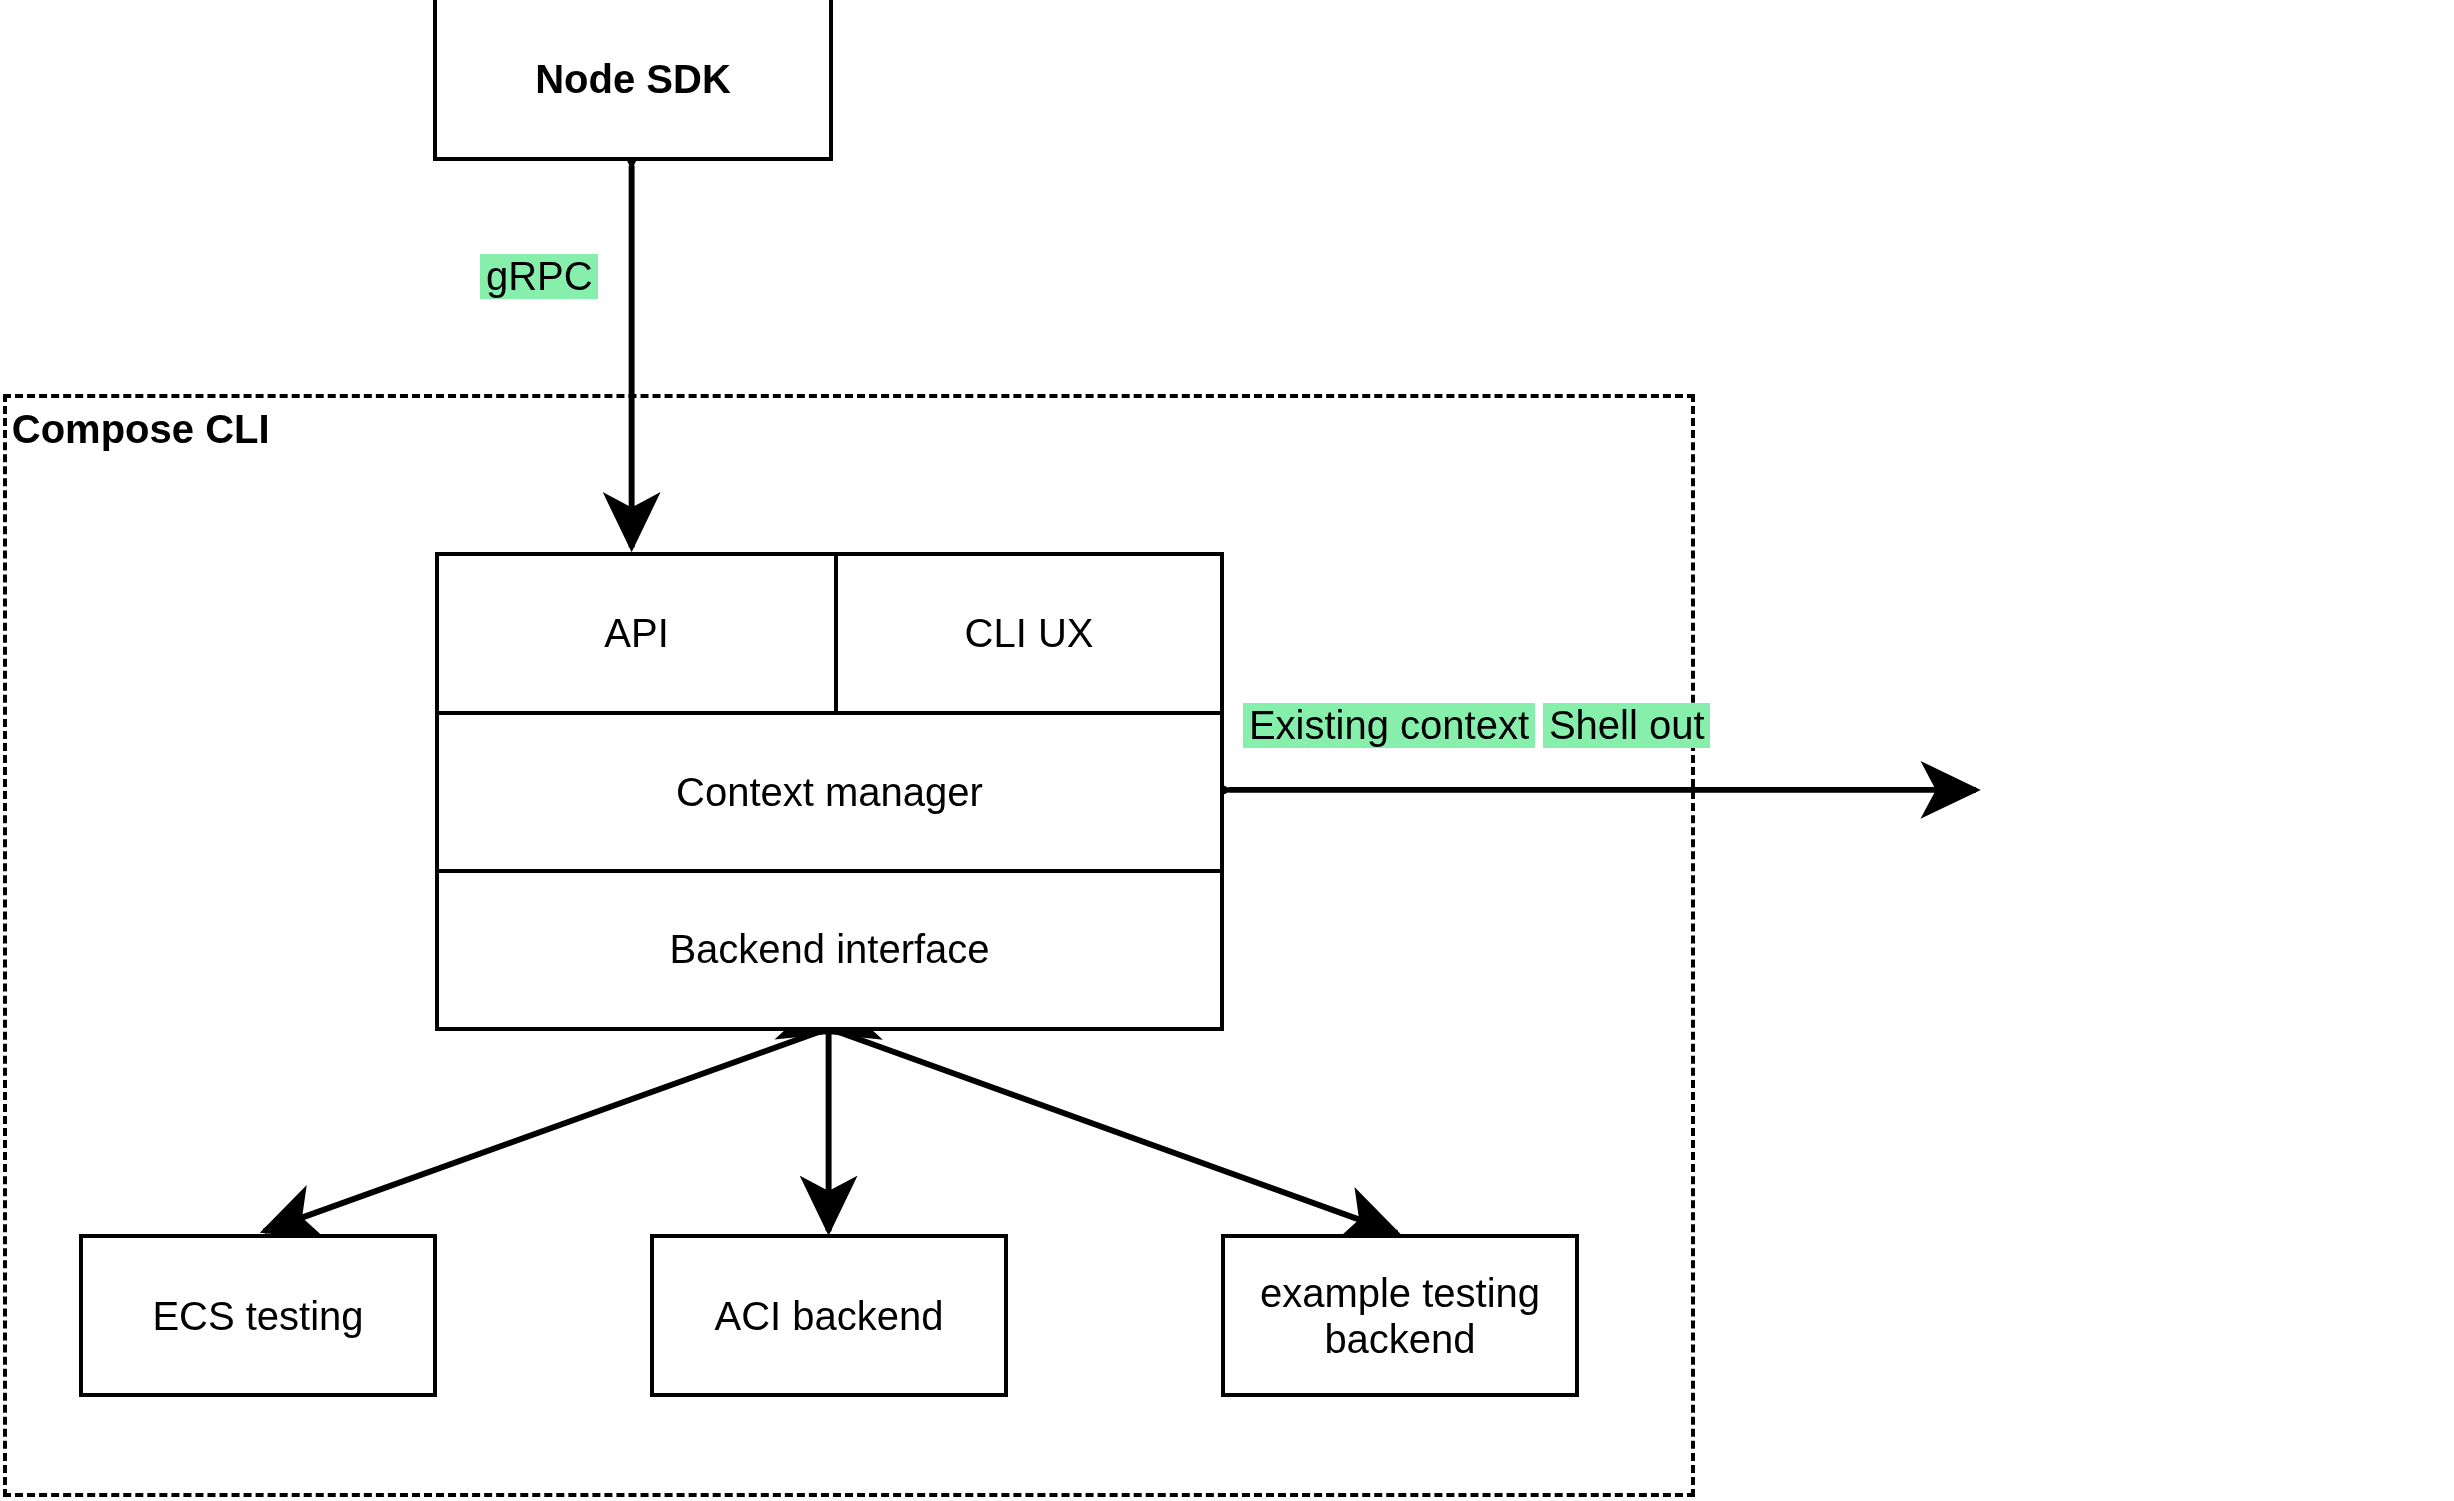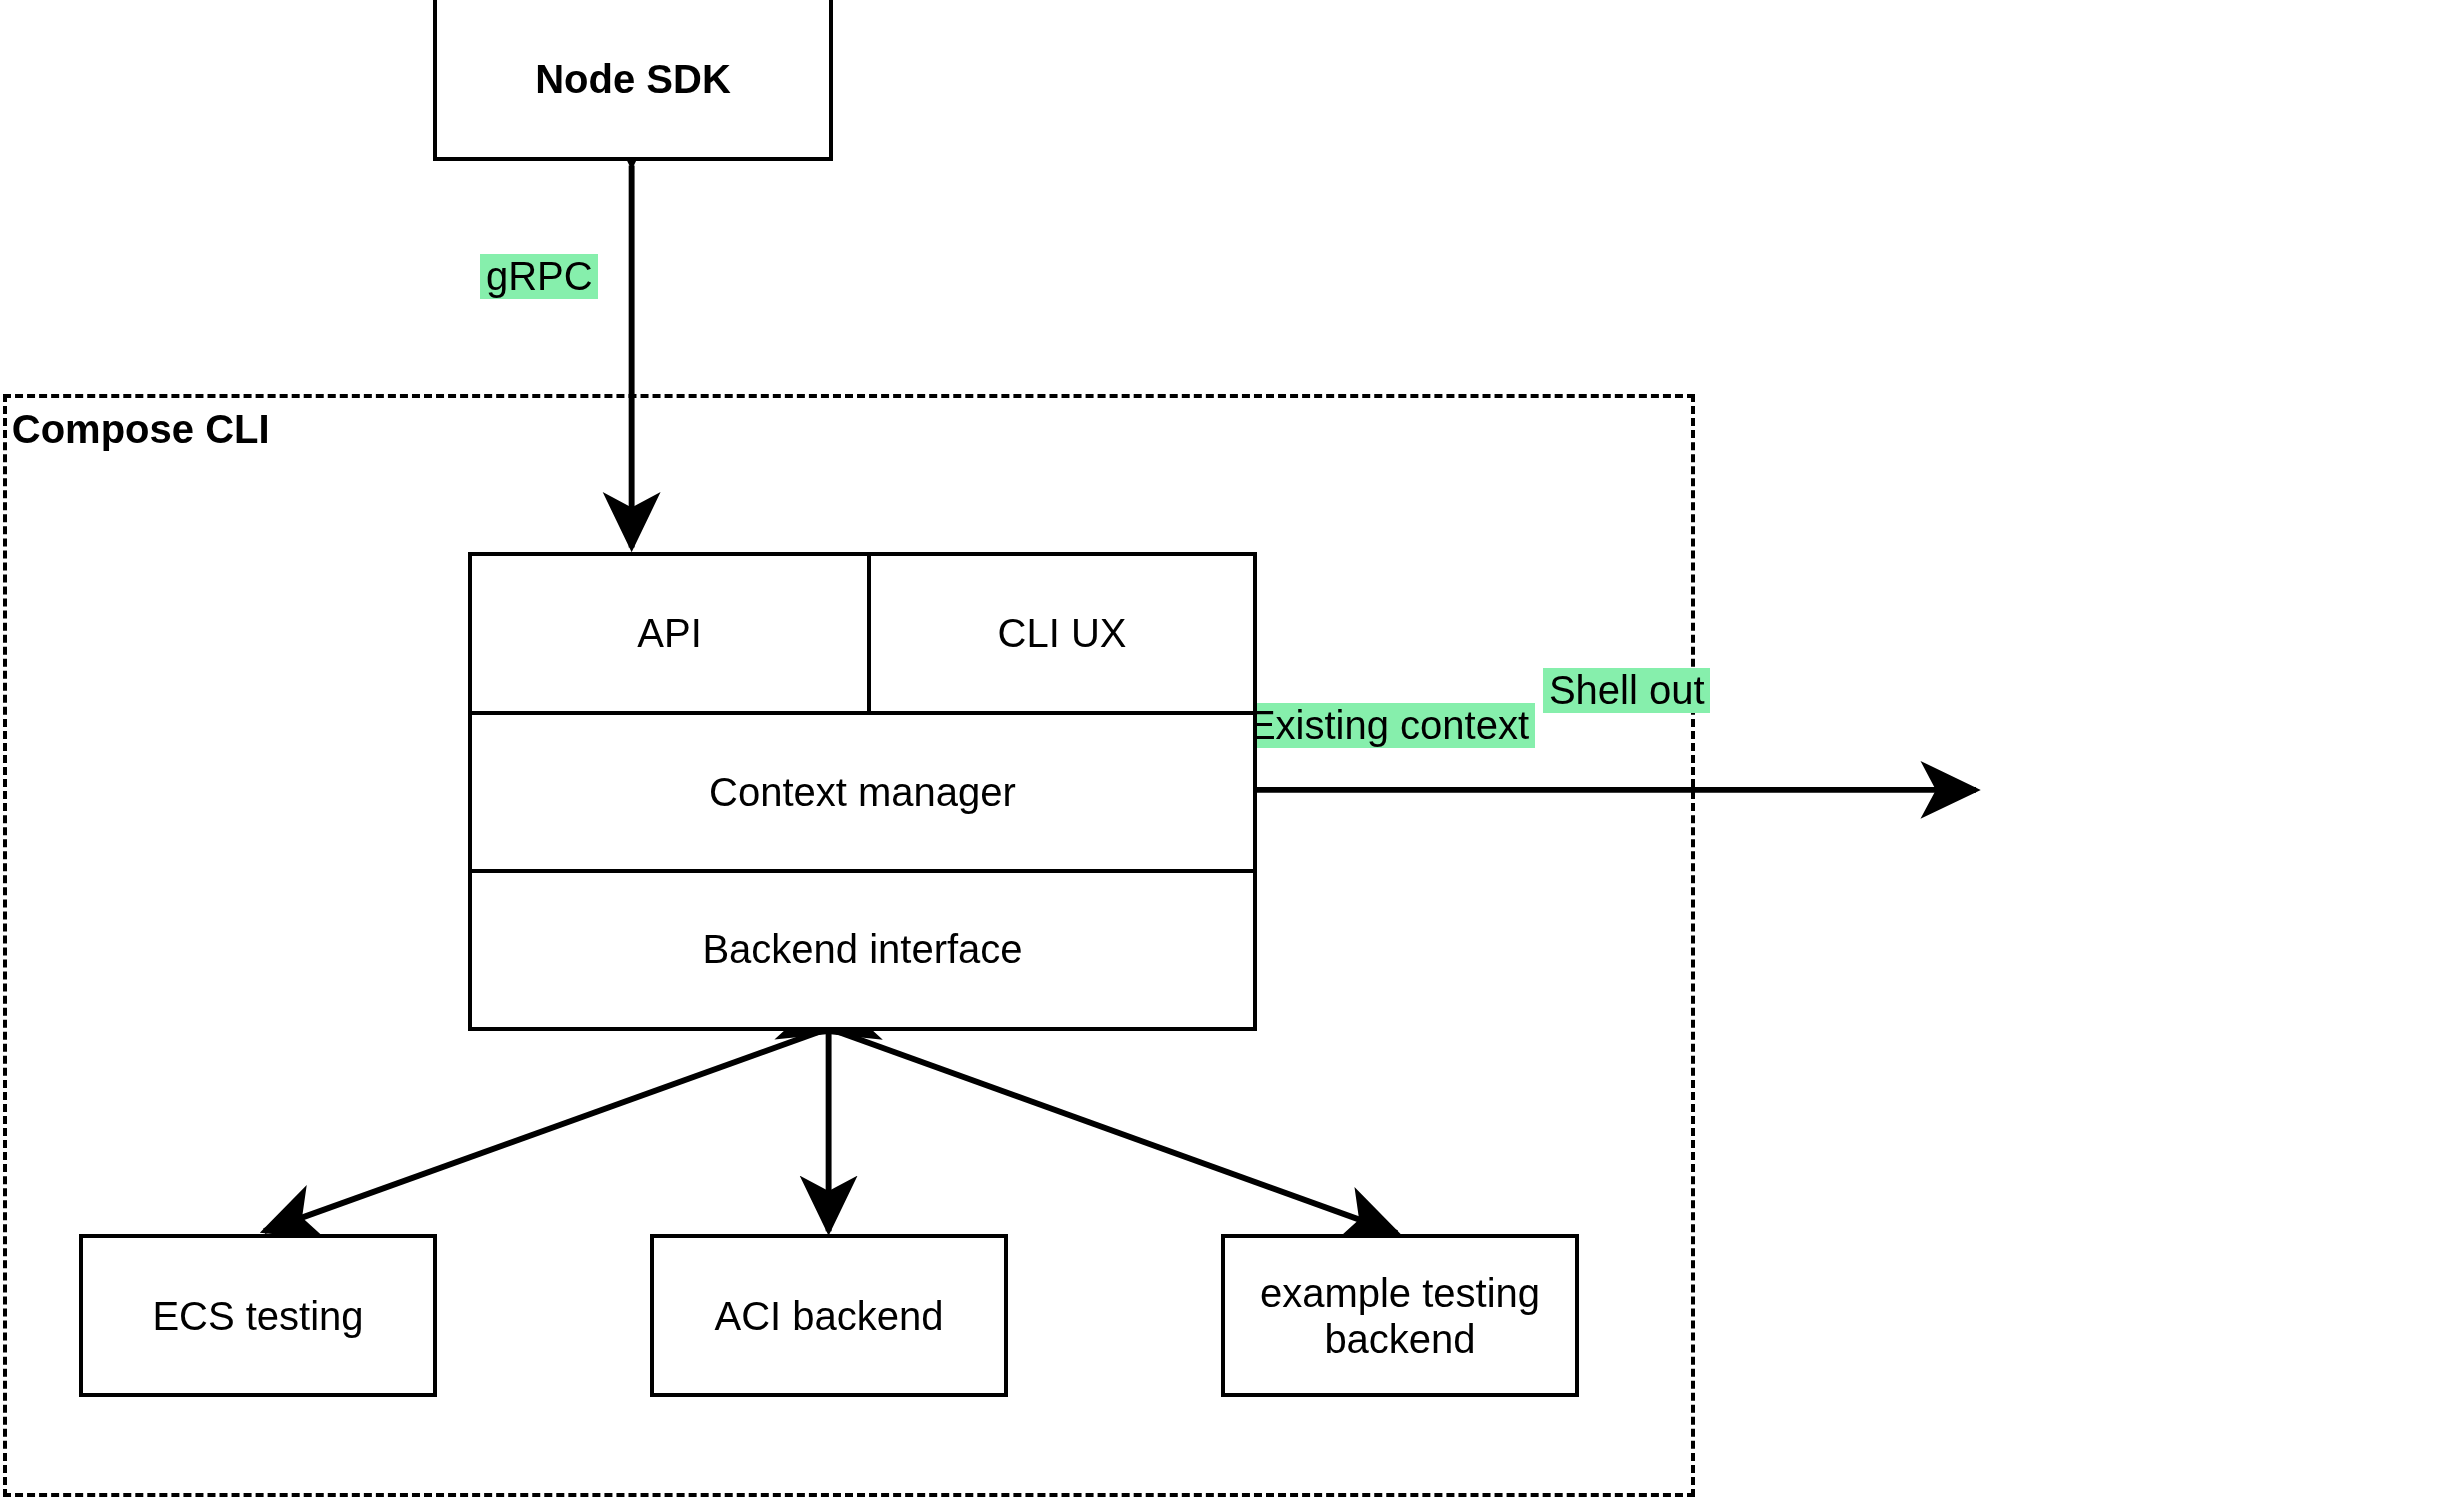--- a/index.html
+++ b/index.html
@@ -61,21 +61,20 @@
     background: #86efac;
     padding: 0 5.9px;
   }
   .stack {
     position: absolute;
     box-sizing: border-box;
     border: 4.9px solid #000000;
     background: #ffffff;
     display: flex;
     flex-direction: column;
-    margin-left: 33px;
   }
   .stack-row {
     box-sizing: border-box;
     display: flex;
     align-items: center;
     justify-content: center;
     color: #000000;
     font-size: 40px;
     border-bottom: 4.9px solid #000000;
     position: relative;
@@ -122,21 +121,21 @@
 
     <line x1="841" y1="1049" x2="841" y2="1250" stroke="#000000" stroke-width="6" marker-start="url(#ah-start)" marker-end="url(#ah)"></line>
 
     <line x1="849" y1="1047" x2="1418" y2="1252" stroke="#000000" stroke-width="6" marker-start="url(#ah-start)" marker-end="url(#ah)"></line>
   </svg>
 
   <div class="edge-label" style="left:480px; top:254px;">gRPC</div>
 
   <div class="edge-label" style="left:1243px; top:703px;">Existing context</div>
 
-  <div class="edge-label" style="left:1543px; top:668px;">Shell out</div>
+  <div class="edge-label" style="left:1543px; top:703px;">Shell out</div>
 
   <div class="box bold" style="left:433px; top:-3.9px; width:400px; height:165px;">
     <span>Node SDK</span>
   </div>
 
   <div class="stack" style="left:435px; top:552px; width:789px; height:479px;">
     <div class="stack-row" style="height:159px; padding:0;">
       <div class="stack-cell" style="width:50.6%;">
         <span>API</span>
       </div>

